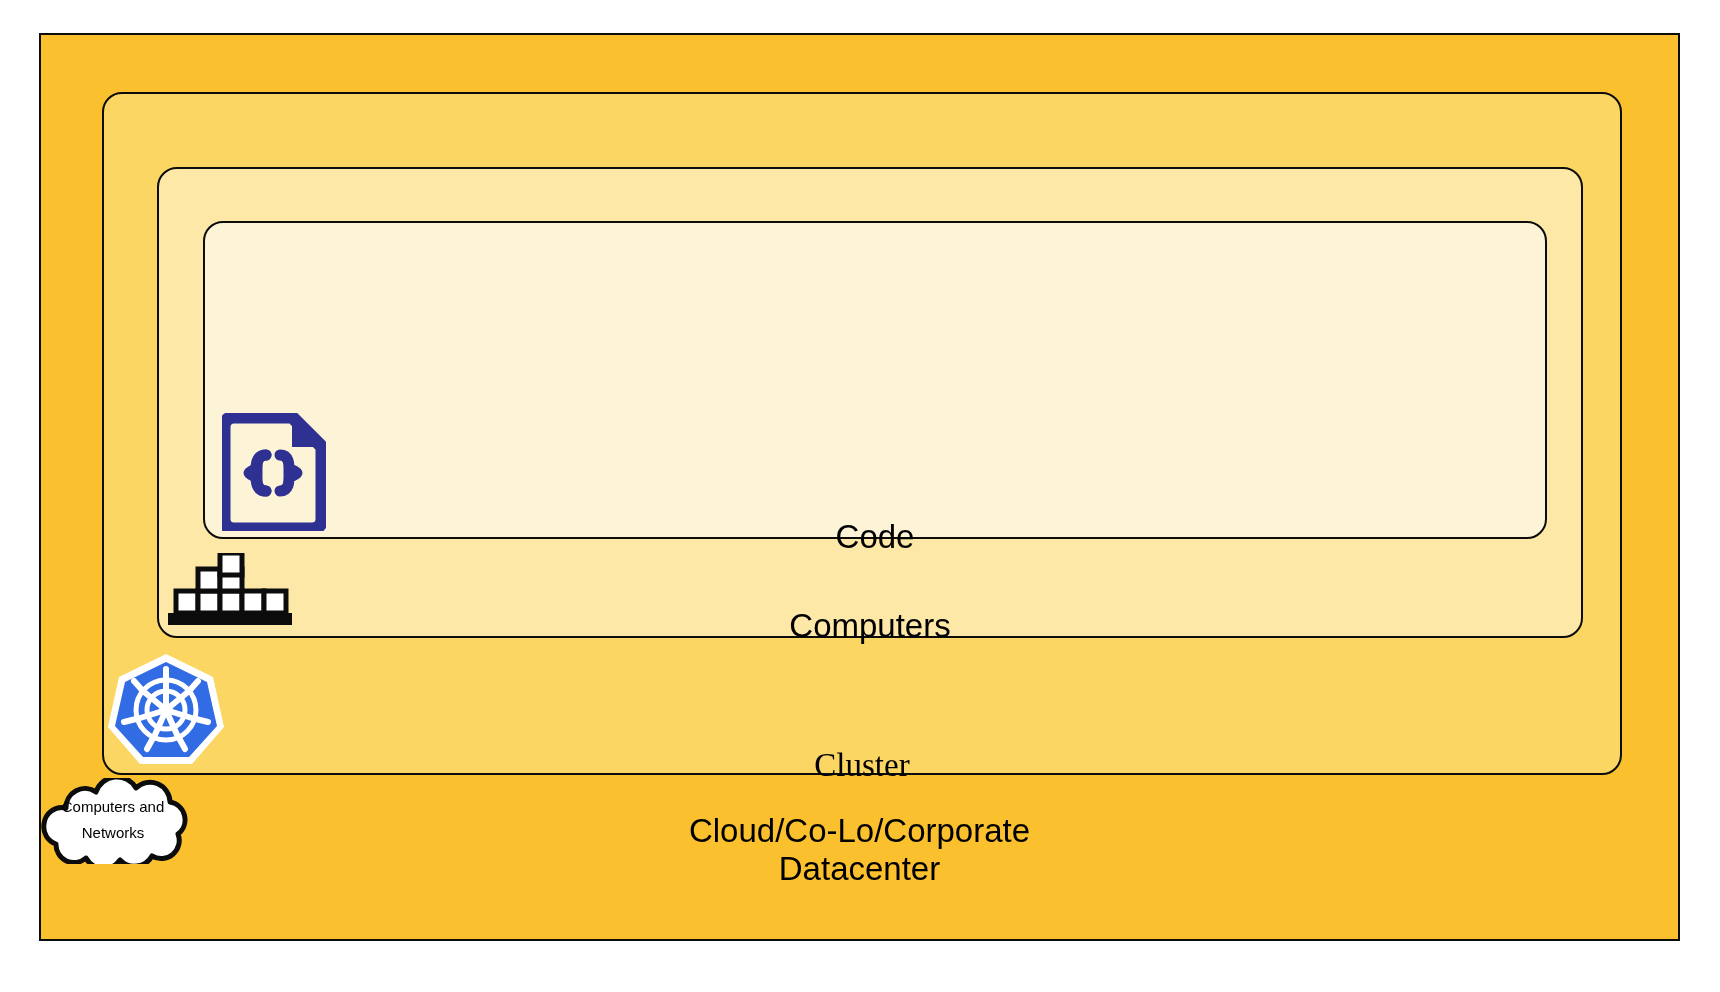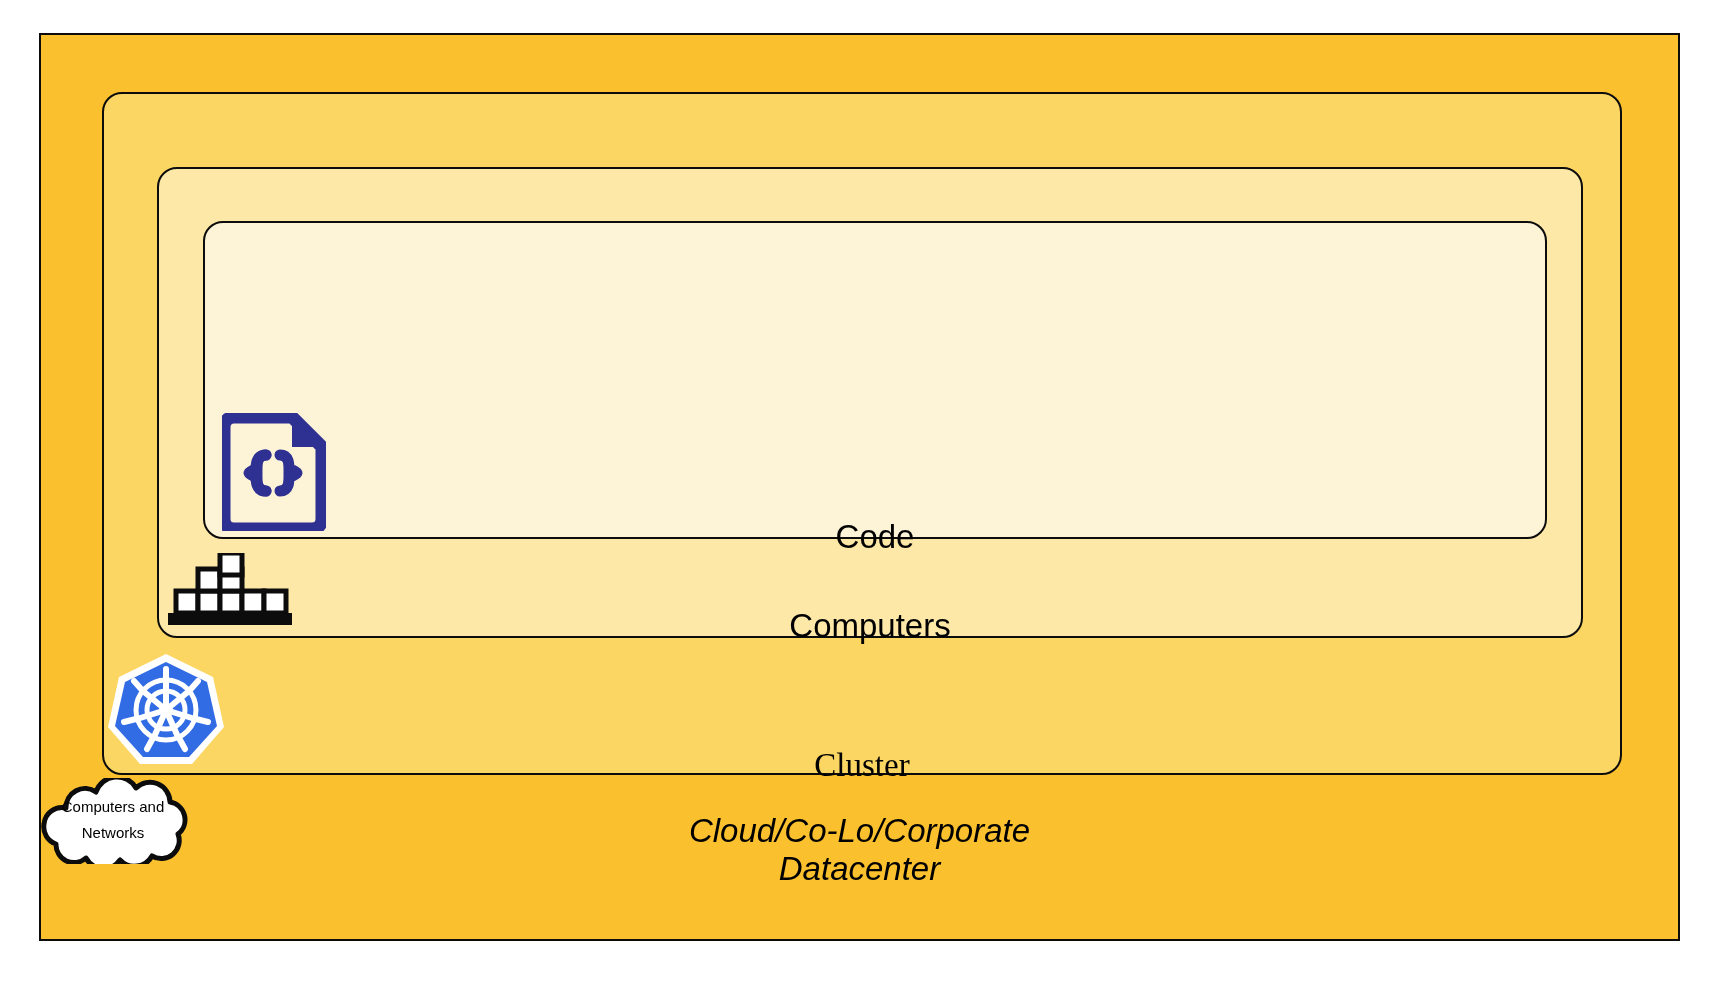--- a/index.html
+++ b/index.html
@@ -94,21 +94,20 @@
     left: 102px;
     top: 724px;
     width: 1520px;
     font-family: Liberation Serif, serif;
   }
 
   .label-datacenter {
     left: 39px;
     top: 790px;
     width: 1641px;
-    font-style: italic;
   }
 
   
   .icon-code {
     position: absolute;
     left: 222px;
     top: 413px;
     width: 104px;
     height: 118px;
   }

